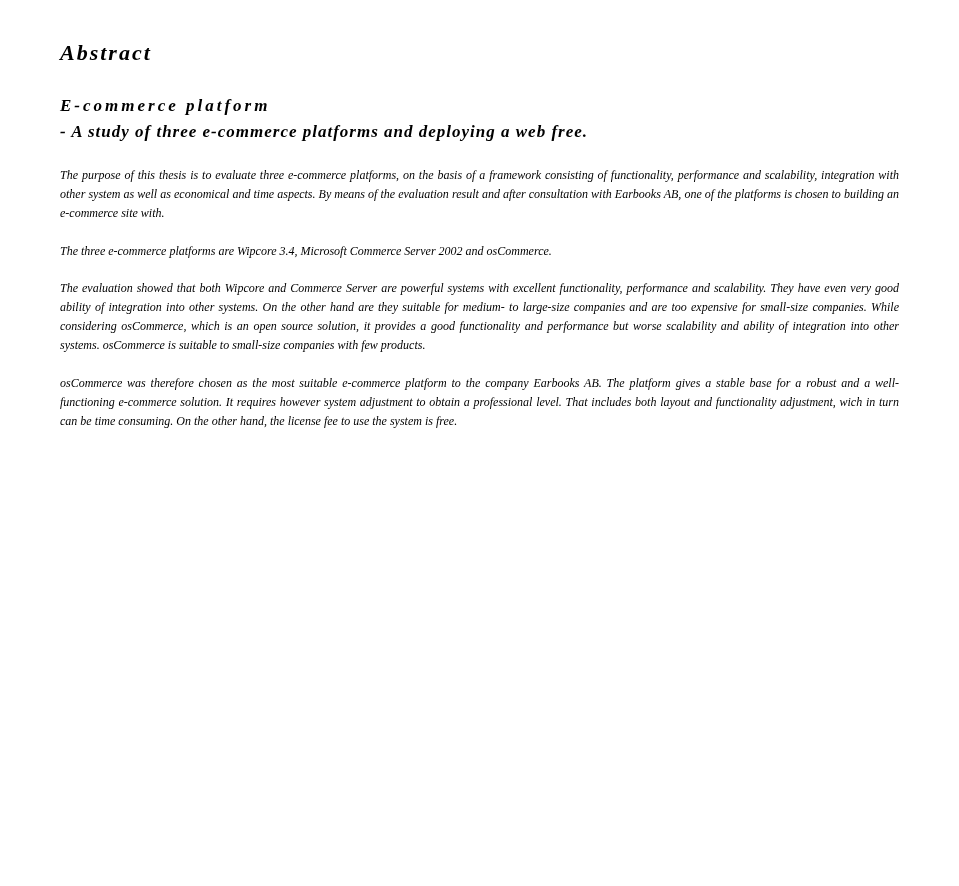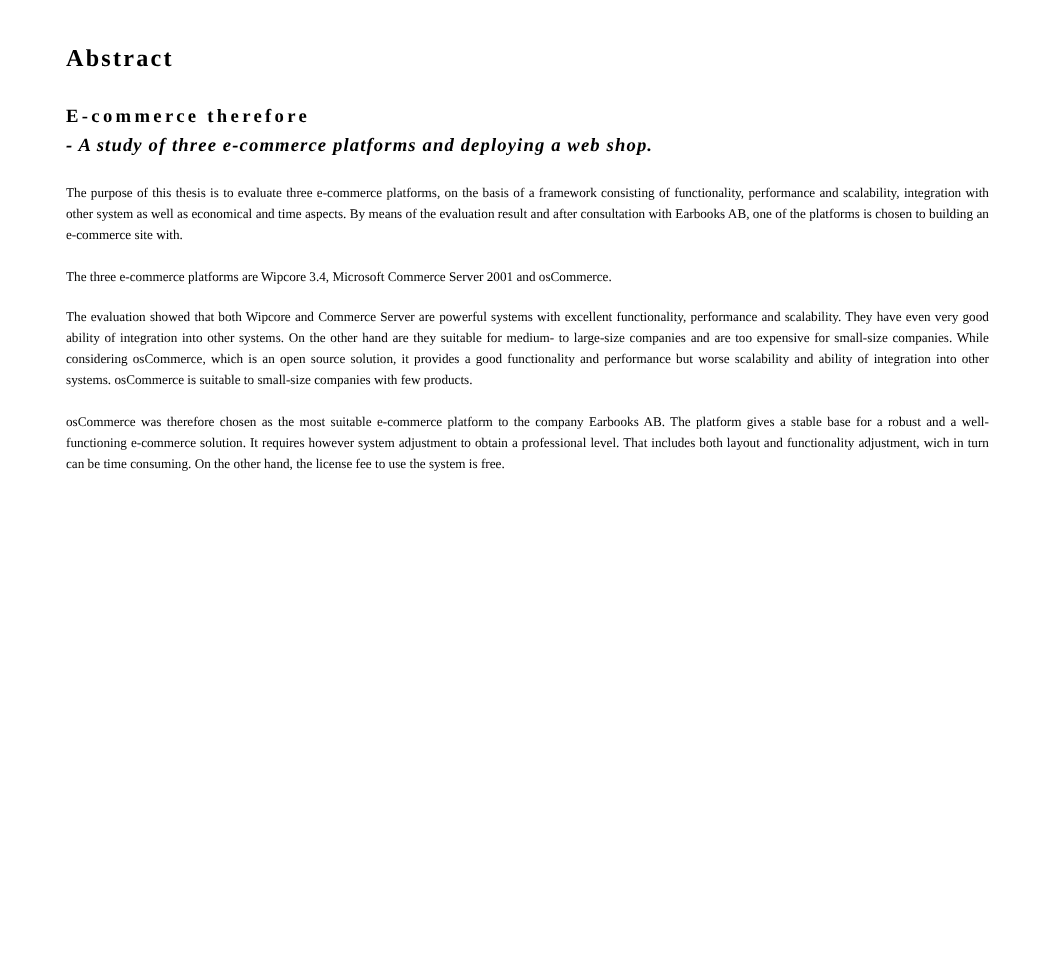--- a/index.html
+++ b/index.html
@@ -1,18 +1,19 @@
 <!DOCTYPE html>
 <html><head>
   <meta charset="utf-8">
   <style>
     * {
       margin: 0;
       padding: 0;
       box-sizing: border-box;
+      font-style: italic;
     }
 
     body {
       background-color: #ffffff;
       font-family: "Times New Roman", Times, serif;
       font-size: 16px;
       color: #000000;
       width: 959px;
       min-height: 886px;
       padding: 40px 60px 40px 60px;
@@ -53,23 +54,23 @@
 
     .paragraph-last {
       margin-bottom: 0;
     }
   </style>
 </head>
 <body>
 
 <h1 class="page-title">Abstract</h1>
 
-<div class="section-heading">E-commerce therefore</div>
+<div class="section-heading">E-commerce platform</div>
 
-<div class="section-subheading">- A study of three e-commerce platforms and deploying a web shop.</div>
+<div class="section-subheading">- A study of three e-commerce platforms and deploying a web free.</div>
 
 <p class="body-text paragraph">The purpose of this thesis is to evaluate three e-commerce platforms, on the basis of a framework consisting of functionality, performance and scalability, integration with other system as well as economical and time aspects. By means of the evaluation result and after consultation with Earbooks AB, one of the platforms is chosen to building an e-commerce site with.</p>
 
-<p class="body-text paragraph">The three e-commerce platforms are Wipcore 3.4, Microsoft Commerce Server 2001 and osCommerce.</p>
+<p class="body-text paragraph">The three e-commerce platforms are Wipcore 3.4, Microsoft Commerce Server 2002 and osCommerce.</p>
 
 <p class="body-text paragraph">The evaluation showed that both Wipcore and Commerce Server are powerful systems with excellent functionality, performance and scalability. They have even very good ability of integration into other systems. On the other hand are they suitable for medium- to large-size companies and are too expensive for small-size companies. While considering osCommerce, which is an open source solution, it provides a good functionality and performance but worse scalability and ability of integration into other systems. osCommerce is suitable to small-size companies with few products.</p>
 
 <p class="body-text paragraph-last">osCommerce was therefore chosen as the most suitable e-commerce platform to the company Earbooks AB. The platform gives a stable base for a robust and a well-functioning e-commerce solution. It requires however system adjustment to obtain a professional level.  That includes both layout and functionality adjustment, wich in turn can be time consuming. On the other hand, the license fee to use the system is free.</p>
 
 </body></html>

